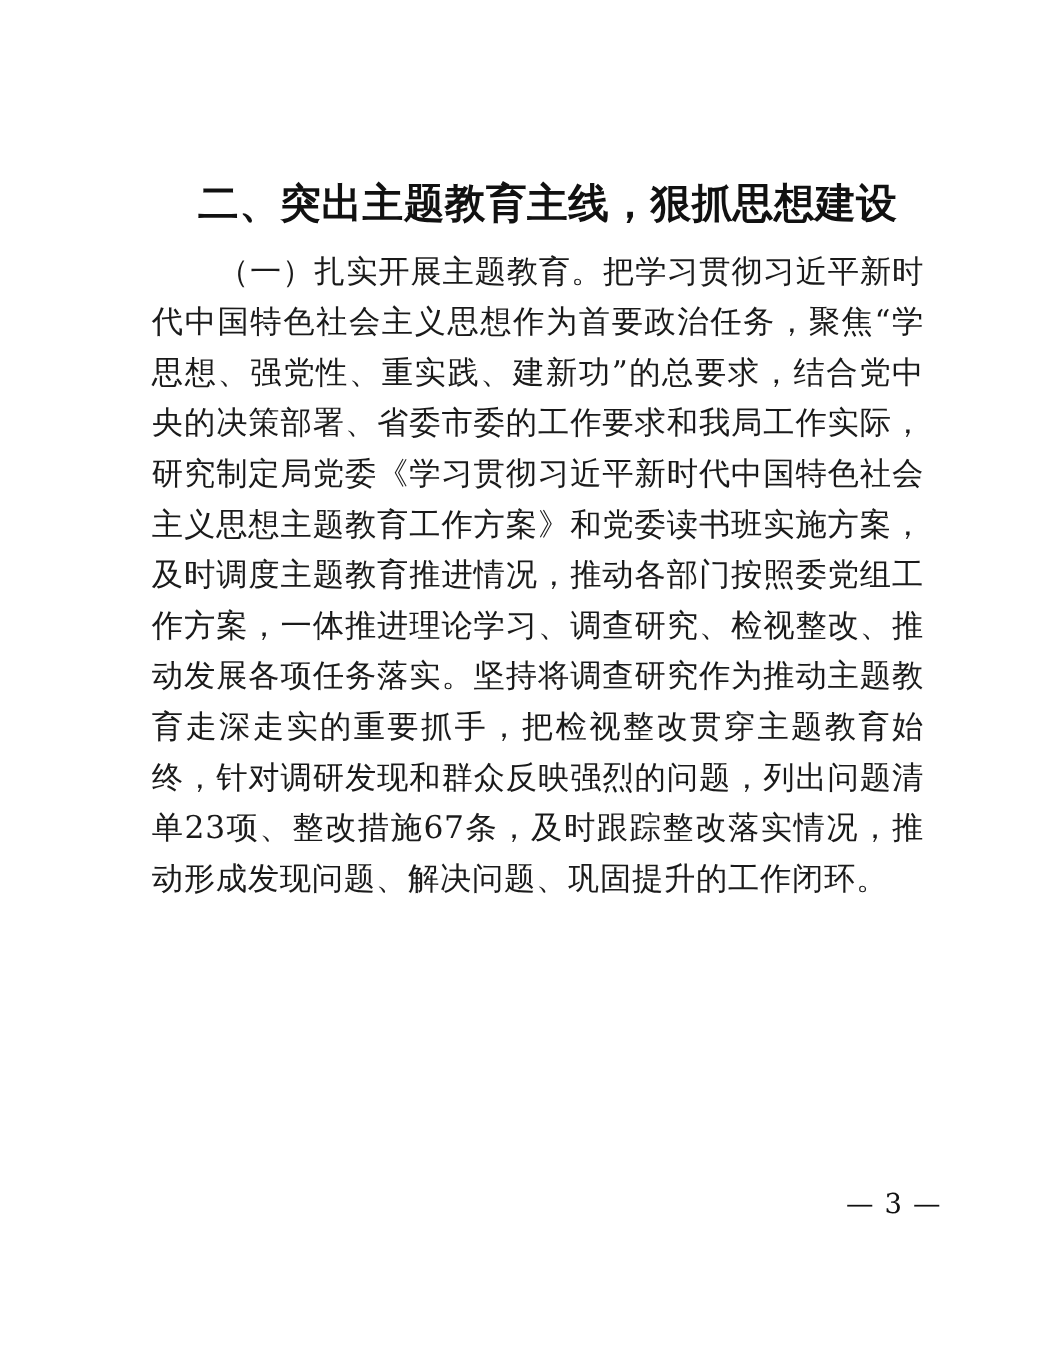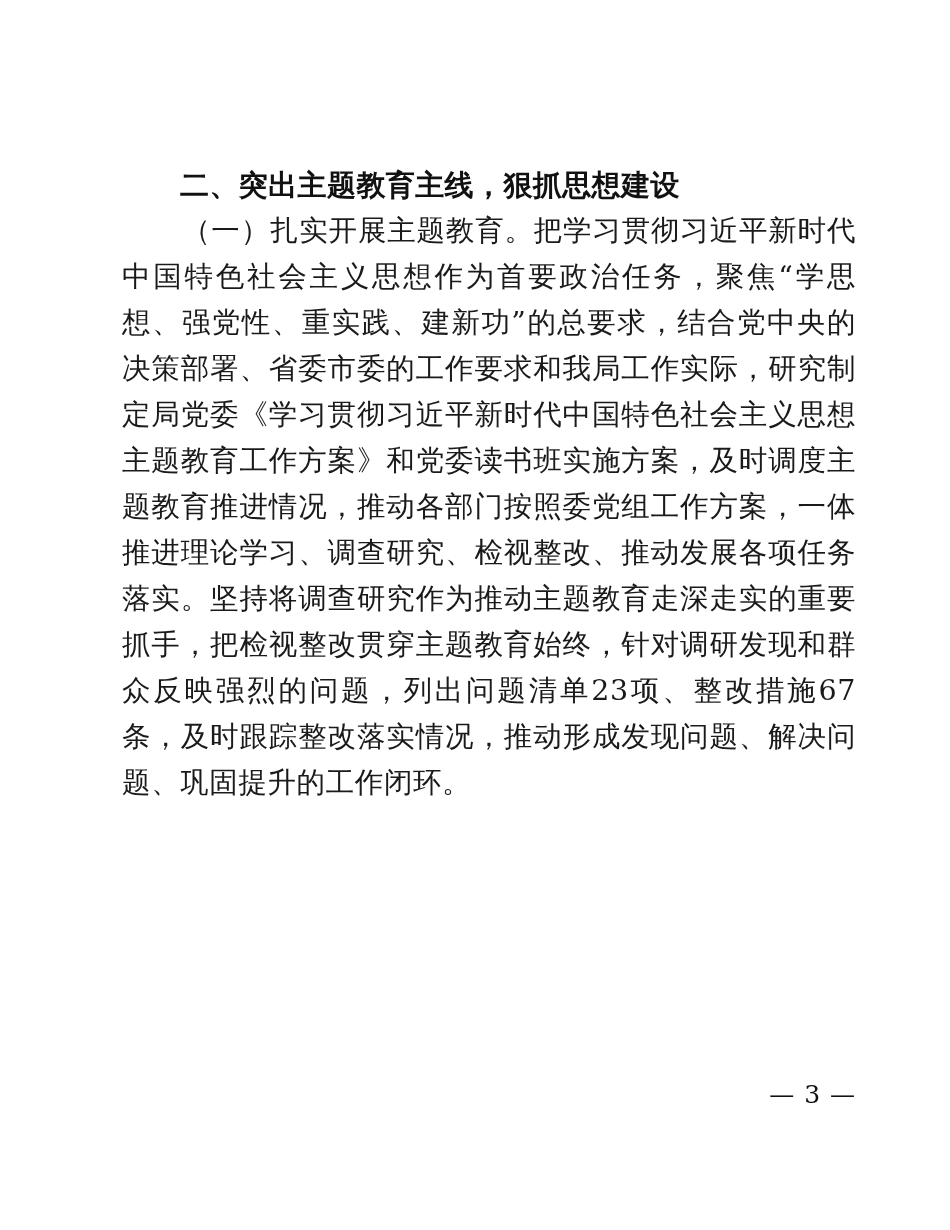--- a/index.html
+++ b/index.html
@@ -23,37 +23,37 @@
   }
   .content {
     position: absolute;
     left: 122px;
     top: 162px;
     width: 734px;
   }
   .section-heading {
     font-family: "DejaVu Sans", "Liberation Sans", sans-serif;
     font-weight: bold;
-    font-size: 29px;
+    font-size: 37px;
     line-height: 46px;
     color: #111111;
     letter-spacing: 0.4px;
     text-indent: 58px;
     margin: 0 0 0 0;
     white-space: nowrap;
   }
   .para {
     font-family: "DejaVu Serif", "Liberation Serif", serif;
     font-size: 28.5px;
     line-height: 46px;
     color: #1a1a1a;
     text-align: justify;
     text-justify: inter-character;
     text-indent: 60px;
-    margin: 0;
+    margin: 16px;
     letter-spacing: 0.6px;
     word-break: break-all;
   }
   .para + .para {
     margin-top: 46px;
   }
   .page-number {
     position: absolute;
     left: 0;
     top: 1075px;

